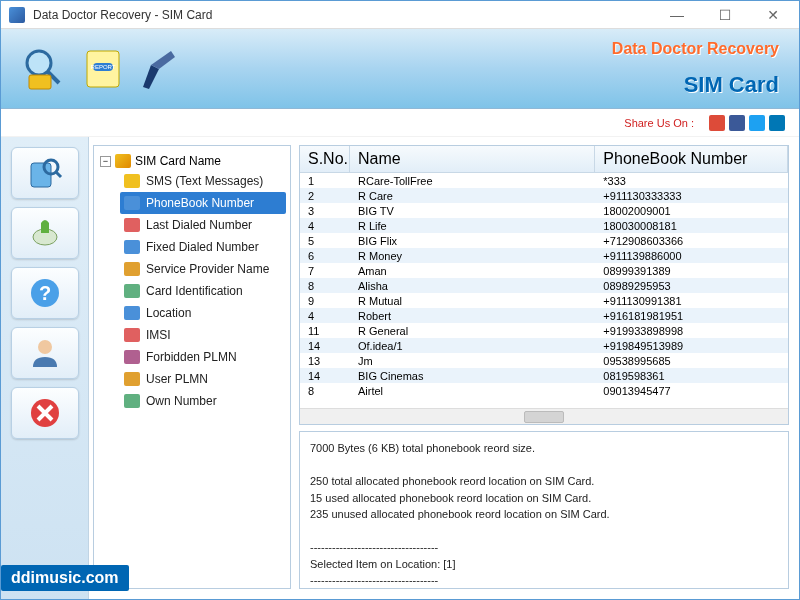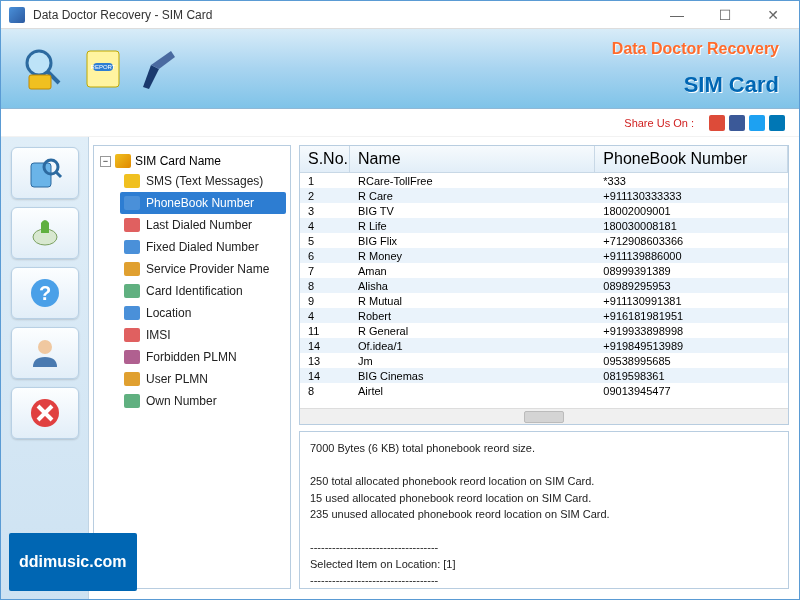--- a/index.html
+++ b/index.html
@@ -39,21 +39,21 @@
 .grid-head div { padding: 4px 8px; border-right: 1px solid #c8d8e6; }
 .gh-sno { width: 50px; } .gh-name { flex: 1.3; } .gh-num { flex: 1; }
 .grid-body { flex: 1; overflow: auto; }
 .grid-row { display: flex; font-size: 11px; }
 .grid-row:nth-child(even) { background: #eaf3fb; }
 .grid-row div { padding: 1.5px 8px; border-right: 1px solid transparent; white-space: nowrap; }
 .g-sno { width: 50px; } .g-name { flex: 1.3; } .g-num { flex: 1; }
 .hscroll { height: 16px; background: #f0f0f0; border-top: 1px solid #ddd; display: flex; align-items: center; position: relative; }
 .hscroll .thumb { width: 40px; height: 12px; background: #d4d4d4; border: 1px solid #bbb; border-radius: 2px; margin: 0 auto; }
 .details { flex: 0.85; border: 1px solid #b8cde0; background: #fff; padding: 8px 10px; font-size: 11px; color: #222; overflow: auto; white-space: pre-line; line-height: 1.5; }
-.watermark { position: absolute; bottom: 8px; left: 8px; background: #0066b3; color: #fff; padding: 20px 10px; font-size: 16px; font-weight: bold; border-radius: 2px; }
+.watermark { position: absolute; bottom: 8px; left: 0; background: #0066b3; color: #fff; padding: 4px 10px; font-size: 16px; font-weight: bold; border-radius: 2px; }
 .container-rel { position: relative; flex: 1; display: flex; overflow: hidden; }
 </style>
 </head>
 <body>
 
 <div class="window">
   <div class="titlebar">
     <div class="icon-app"></div>
     <div class="title">Data Doctor Recovery - SIM Card</div>
     <div class="winbtns">

